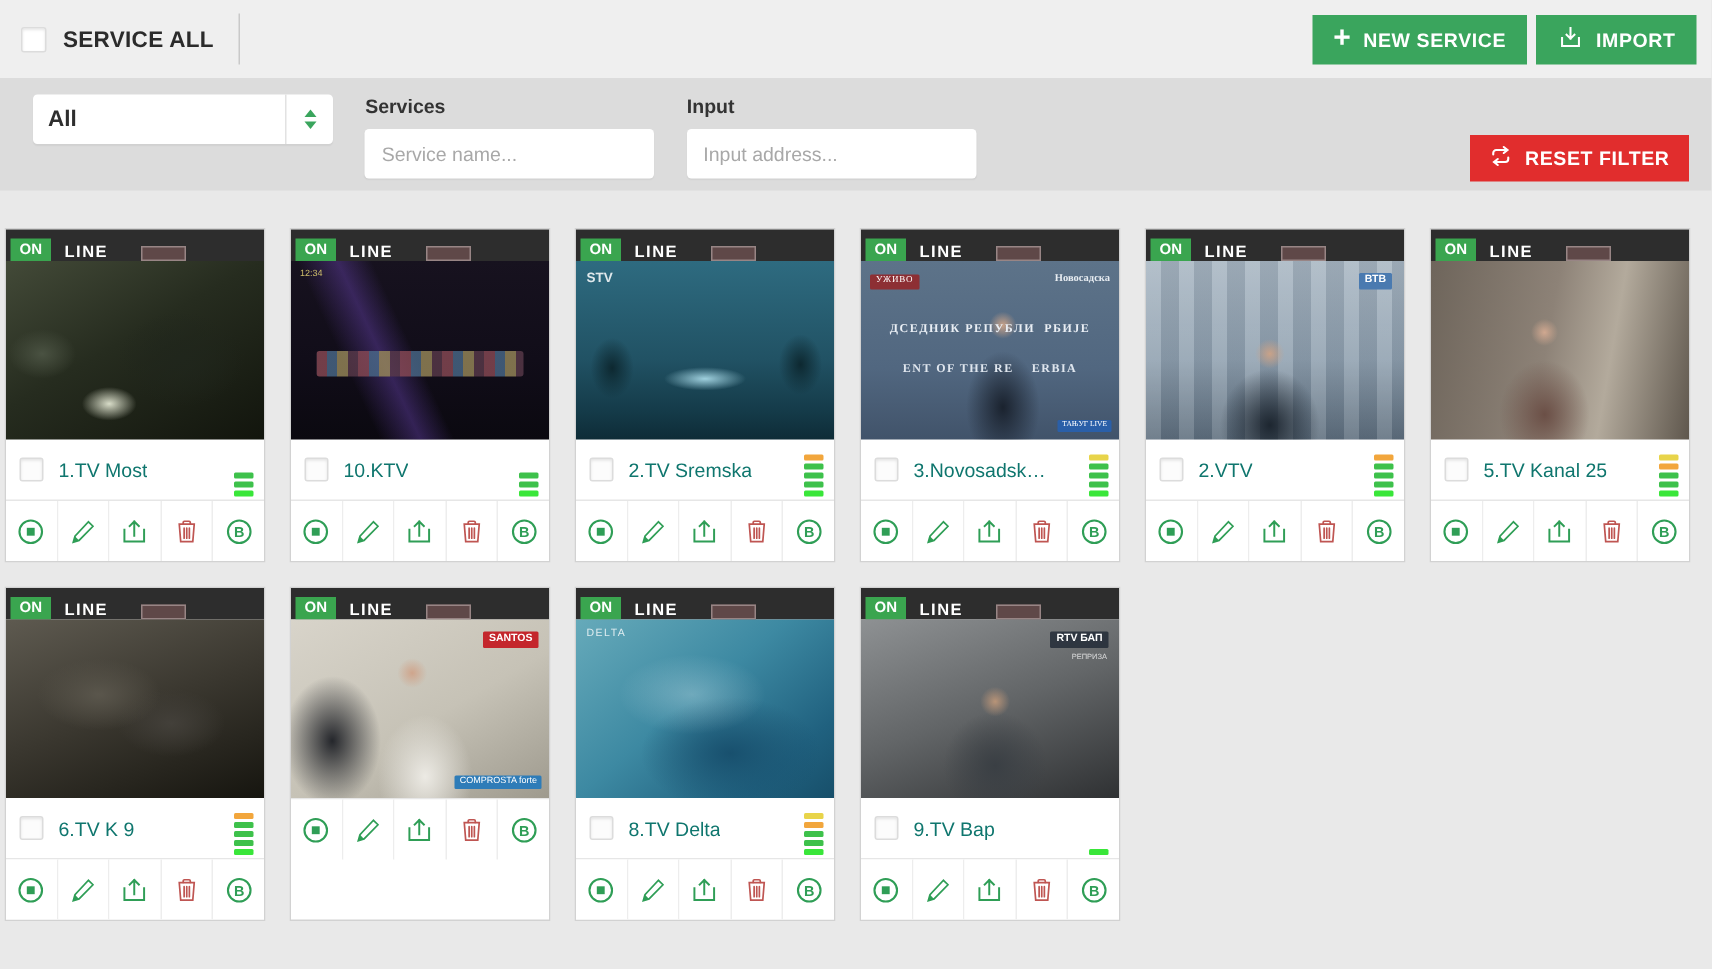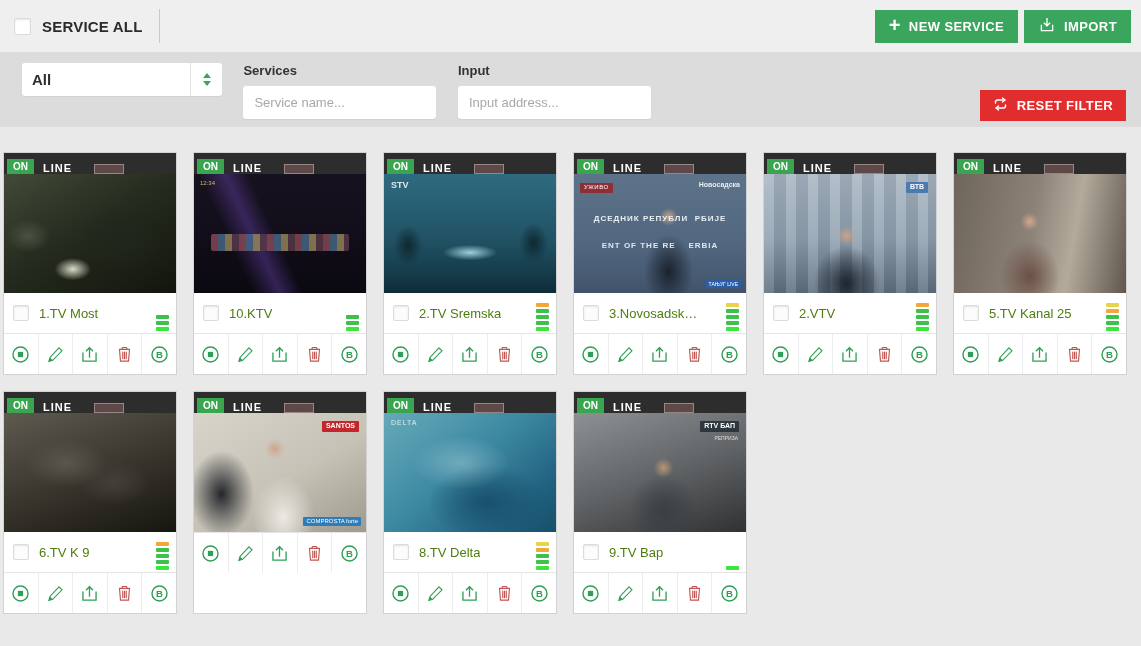--- a/index.html
+++ b/index.html
@@ -44,21 +44,21 @@
   .grid { padding:25px 0 0 3px; display:flex; flex-wrap:wrap; gap:16px; align-content:flex-start; }
   .card { width:174px; background:#fff; border:1px solid #d2d2d2; }
   .status-bar { height:21px; background:var(--status-bar-bg,#2d2d2d); display:flex; align-items:flex-end; padding-left:3px; }
   .on-badge { background:var(--on-badge-bg,#3aa54f); color:#fff; font-size:10px; font-weight:bold; padding:2px 6px; line-height:1.1; }
   .line-label { color:#fff; font-size:11px; font-weight:bold; letter-spacing:1px; margin-left:9px; }
   .status-meter { width:30px; height:10px; background:var(--meter-fill,#5f4848); border:1px solid var(--meter-border,#988585); margin-left:22px; }
   .thumb { height:119px; position:relative; overflow:hidden; background:#222; }
   .overlay { position:absolute; line-height:1.25; border-radius:1px; white-space:pre; font-family:inherit; }
   .name-row { height:40px; display:flex; align-items:center; position:relative; padding-left:9px; }
   .name-row .cb { width:16px; height:16px; background:#fcfcfc; }
-  .svc-name { margin-left:10px; font-size:13px; color:#4d7c0f; white-space:nowrap; overflow:hidden; max-width:110px; }
+  .svc-name { margin-left:10px; font-size:13px; color:#0f766e; white-space:nowrap; overflow:hidden; max-width:110px; }
   .bars { position:absolute; right:7px; bottom:2px; display:flex; flex-direction:column; gap:2px; }
   .bar { width:13px; height:4px; border-radius:1px; }
   .actions { display:flex; border-top:1px solid #e6e6e6; height:41px; }
   .action { flex:1; display:flex; align-items:center; justify-content:center; border:none; border-right:1px solid #ededed;
             background:#fff; padding:0; cursor:pointer; }
   .action:last-child { border-right:none; }
   .action.green { color:var(--icon-green,#2f9e56); }
   .action.red { color:var(--icon-red,#bf5552); }
   .action svg { display:block; }
 </style>
@@ -306,21 +306,21 @@
       </button>
     </div>
   </div>
 
   <div class="card">
     <div class="status-bar">
       <span class="on-badge">ON</span>
       <span class="line-label">LINE</span>
       <span class="status-meter"></span>
     </div>
-    <div class="thumb" style="background: radial-gradient(10px at 55% 36%, rgb(201, 162, 136) 0%, rgba(201, 162, 136, 0) 90%), radial-gradient(34px 52px at 55% 82%, rgb(26, 34, 46) 0%, rgba(26, 34, 46, 0) 72%), linear-gradient(rgb(93, 115, 137) 0%, rgb(81, 103, 128) 60%, rgb(65, 83, 106) 100%);">
+    <div class="thumb" style="background: radial-gradient(10px at 55% 36%, rgb(201, 162, 136) 0%, rgba(201, 162, 136, 0) 90%), radial-gradient(34px 52px at 55% 82%, rgb(26, 34, 46) 0%, rgba(26, 34, 46, 0) 72%), linear-gradient(rgb(93, 115, 137) 0%, rgb(81, 103, 128) 60%, rgb(65, 83, 106) 100%); font-family: Liberation Serif, serif;">
         <span class="overlay" style="top: 9px; left: 6px; background: rgb(141, 47, 52); color: rgb(255, 255, 255); font-size: 6px; padding: 1px 4px; letter-spacing: 0.5px;">УЖИВО</span>
         <span class="overlay" style="top: 7px; right: 6px; color: rgb(232, 237, 242); font-size: 7px; font-weight: bold;">Новосадска</span>
         <span class="overlay" style="top: 34%; left: 0px; right: 0px; text-align: center; color: rgb(233, 238, 244); font-size: 8px; font-weight: bold; letter-spacing: 1px;">ДСЕДНИК РЕПУБЛИ  РБИЈЕ</span>
         <span class="overlay" style="top: 56%; left: 0px; right: 0px; text-align: center; color: rgb(223, 230, 238); font-size: 8px; font-weight: bold; letter-spacing: 1px;">ENT OF THE RE    ERBIA</span>
         <span class="overlay" style="bottom: 5px; right: 5px; background: rgb(42, 95, 168); color: rgb(255, 255, 255); font-size: 5px; padding: 1px 3px;">ТАЊУГ LIVE</span>
       </div>
     <div class="name-row">
       <span class="cb"></span>
       <span class="svc-name">3.Novosadsk…</span>
       <span class="bars">

